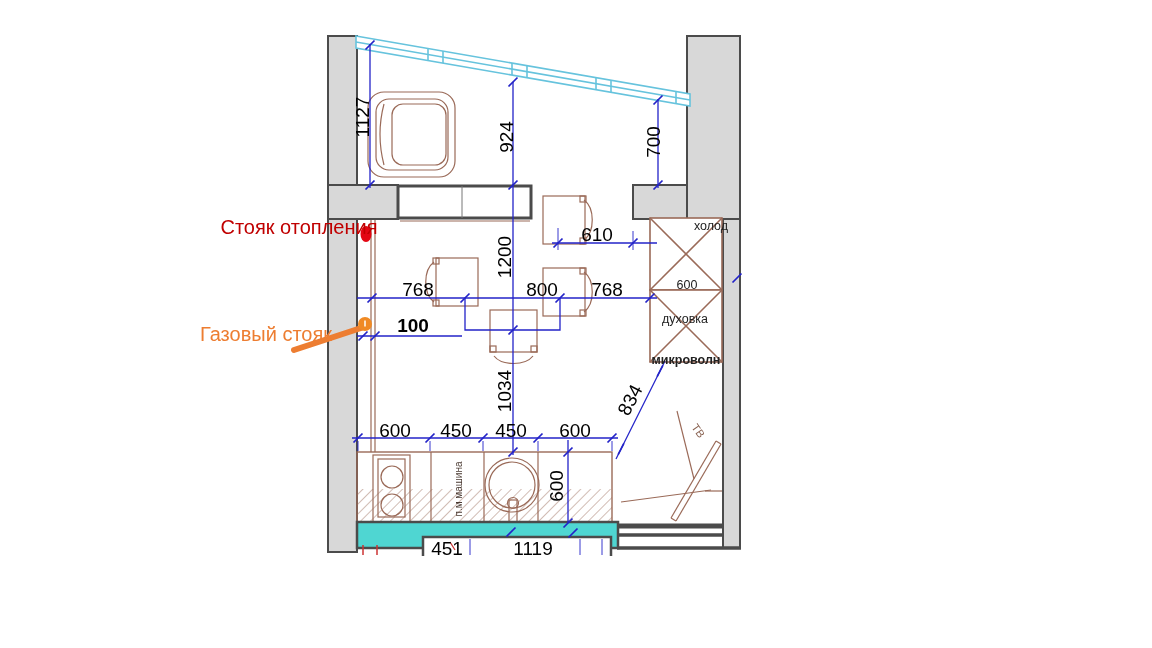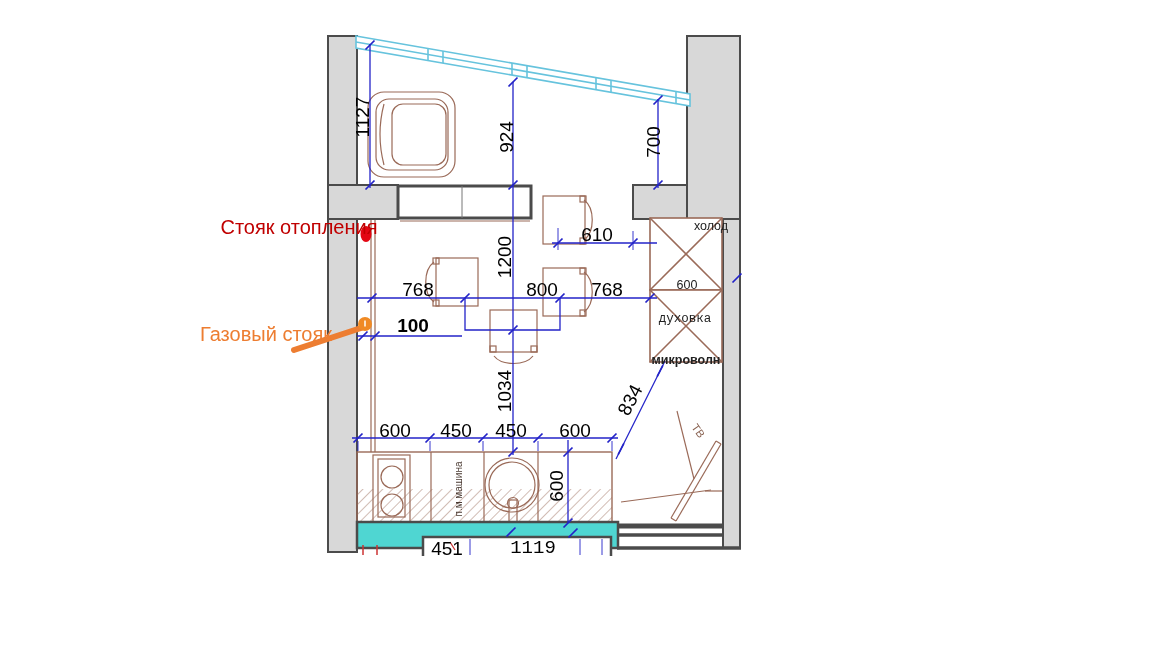--- a/index.html
+++ b/index.html
@@ -221,22 +221,22 @@
   <div class="lbl dim" style="left:607px;top:289px;">768</div>
   <div class="lbl dim" style="left:413px;top:325px;font-weight:bold;">100</div>
   <div class="lbl dim rot90" style="left:504px;top:391px;">1034</div>
   <div class="lbl dim" style="left:630px;top:400px;transform:translate(-50%,-50%) rotate(-63deg);">834</div>
   <div class="lbl dim" style="left:395px;top:430px;">600</div>
   <div class="lbl dim" style="left:456px;top:430px;">450</div>
   <div class="lbl dim" style="left:511px;top:430px;">450</div>
   <div class="lbl dim" style="left:575px;top:430px;">600</div>
   <div class="lbl dim rot90" style="left:556px;top:486px;">600</div>
   <div class="lbl dim" style="left:447px;top:548px;">451</div>
-  <div class="lbl dim" style="left:533px;top:548px;font-family:Liberation Mono, monospace;">1119</div>
+  <div class="lbl dim" style="left:533px;top:548px;">1119</div>
 
   <div class="lbl appl" style="left:687px;top:226px;margin-left:24px;">холод</div>
   <div class="lbl appl" style="left:687px;top:285px;">600</div>
-  <div class="lbl appl" style="left:685px;top:319px;font-family:Liberation Mono, monospace;">духовка</div>
+  <div class="lbl appl" style="left:685px;top:319px;">духовка</div>
   <div class="lbl appl" style="left:686px;top:360px;font-weight:bold;">микроволн</div>
   <div class="lbl" style="left:698px;top:431px;font-size:11px;color:#8a6352;transform:translate(-50%,-50%) rotate(55deg);">ТВ</div>
   <div class="lbl" style="left:459px;top:489px;font-size:10px;color:#4a3a32;transform:translate(-50%,-50%) rotate(-90deg);">п.м машина</div>
  </div>
 </div>
 
 </body></html>

